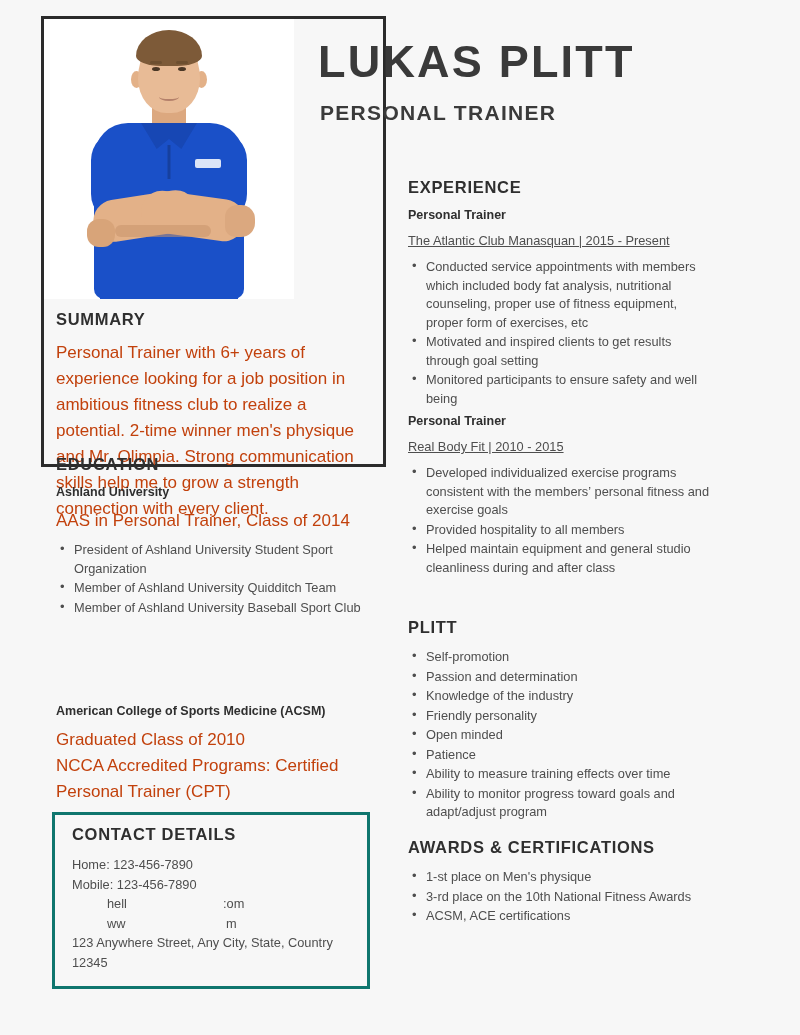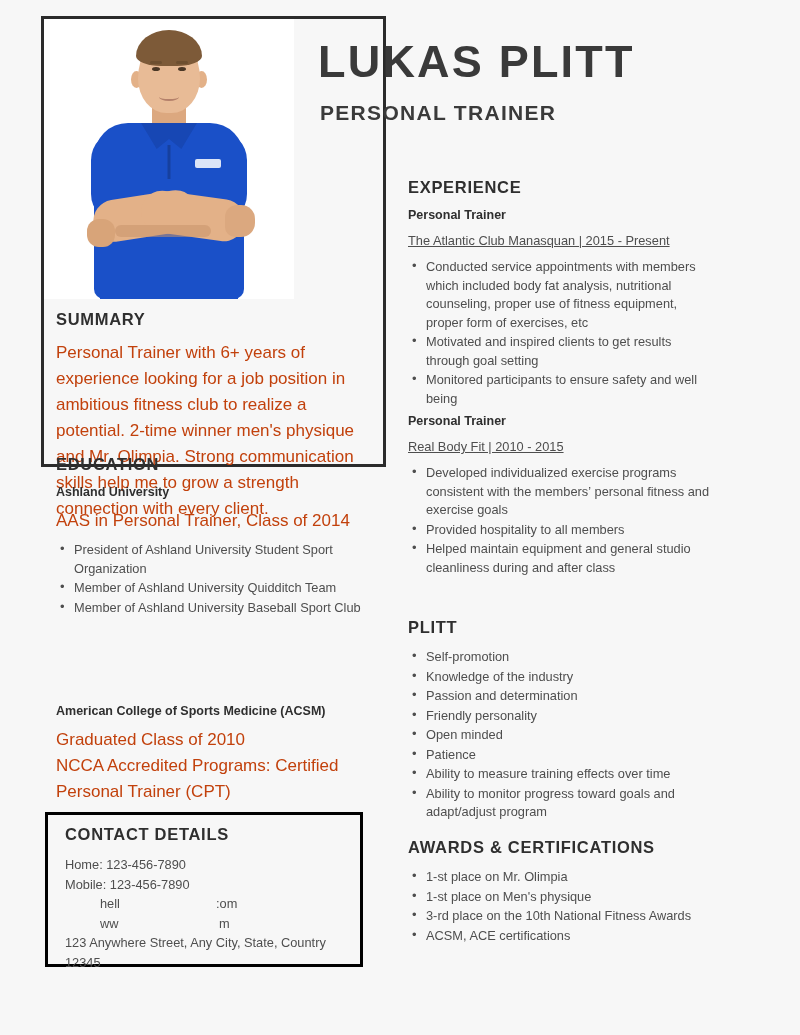--- a/index.html
+++ b/index.html
@@ -306,25 +306,25 @@
   }
   .acsm-block {
     position: absolute;
     left: 56px;
     top: 704px;
     width: 320px;
   }
 
   .contact-box {
     position: absolute;
-    left: 45px;
+    left: 52px;
     top: 812px;
     width: 318px;
-    height: 155px;
-    border: 3px solid #000000;
+    height: 177px;
+    border: 3px solid #0f766e;
     box-sizing: border-box;
   }
   .contact-inner {
     position: absolute;
     left: 17px;
     top: 10px;
     width: 282px;
   }
   .contact-line {
     font-size: 12.8px;
@@ -453,33 +453,32 @@
       <li>Developed individualized exercise programs consistent with the membersʼ personal fitness and exercise goals</li>
       <li>Provided hospitality to all members</li>
       <li>Helped maintain equipment and general studio cleanliness during and after class</li>
     </ul>
   </div>
 
   <div class="skills-block">
     <div class="sec-head">PLITT</div>
     <ul class="bullets">
       <li>Self-promotion</li>
+      <li>Passion and determination</li>
       <li>Knowledge of the industry</li>
-      <li>Passion and determination</li>
       <li>Friendly personality</li>
       <li>Open minded</li>
       <li>Patience</li>
       <li>Ability to measure training effects over time</li>
       <li>Ability to monitor progress toward goals and adapt/adjust program</li>
     </ul>
   </div>
 
   <div class="awards-block">
     <div class="sec-head">AWARDS &amp; CERTIFICATIONS</div>
     <ul class="bullets">
-      <li>1-st place on Mr. Olimpia</li>
       <li>1-st place on Men's physique</li>
       <li>3-rd place on the 10th National Fitness Awards</li>
       <li>ACSM, ACE certifications</li>
     </ul>
   </div>
 
 </div>
 
 </body></html>

